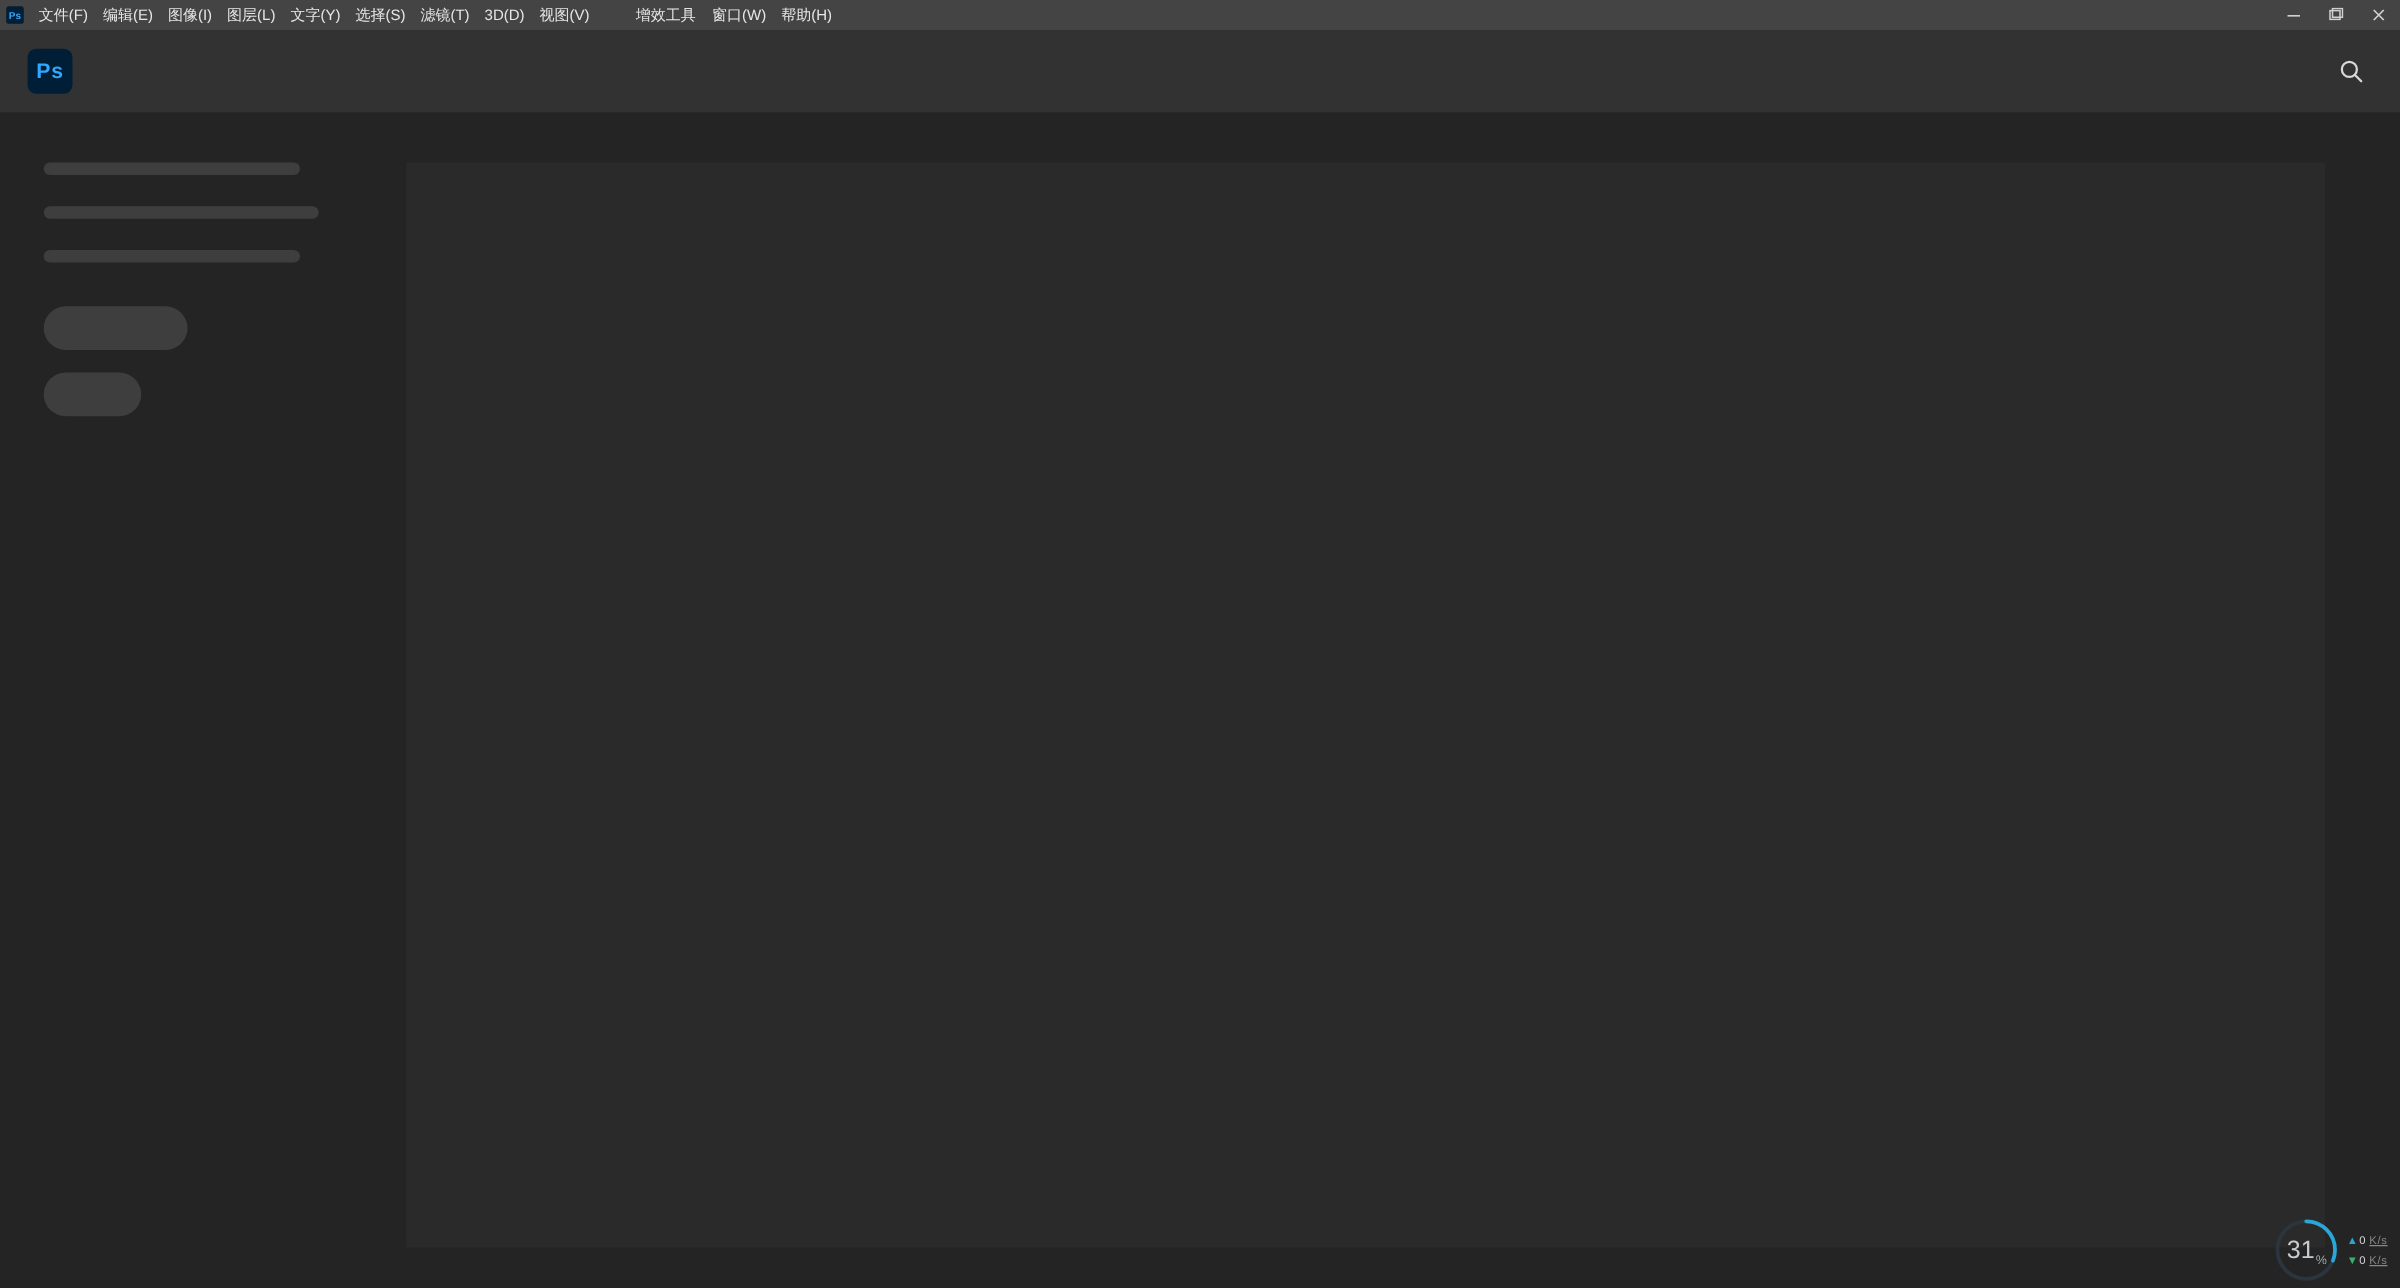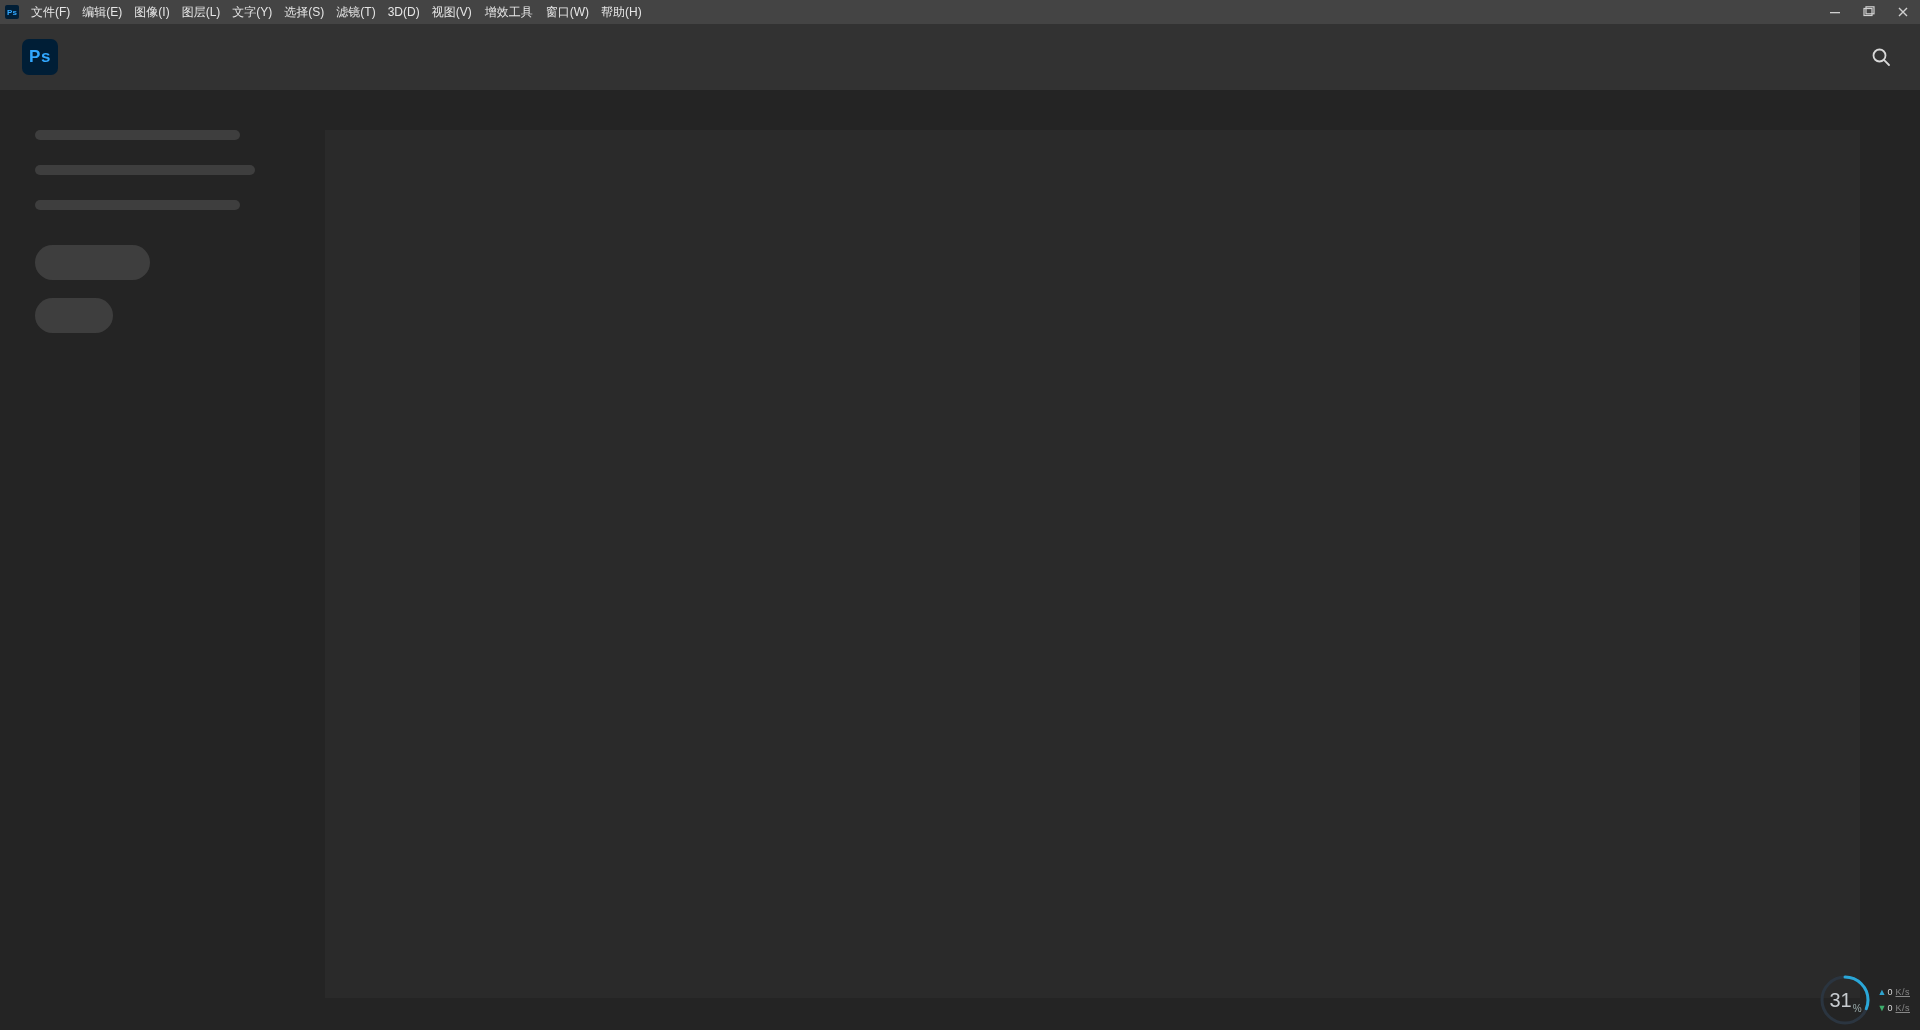--- a/index.html
+++ b/index.html
@@ -33,21 +33,21 @@
     width:14px; height:14px; margin:0 6px 0 5px;
     background:#001e36; border-radius:2px;
     display:flex; align-items:center; justify-content:center;
     font-size:8px; font-weight:700; color:#31a8ff;
     letter-spacing:0.2px;
   }
   .menubar .menu-items { display:flex; }
   .menubar .menu-item {
     padding:0 6px; line-height:24px; white-space:nowrap; cursor:default;
   }
-  .menubar .menu-item.nohint { padding:0 7px; } 
+  .menubar .menu-item.nohint { padding:0 7px;margin-left:24px; } 
   .menubar .win-controls {
     margin-left:auto; display:flex;
   }
   .menubar .win-btn {
     width:34px; height:24px; display:flex; align-items:center; justify-content:center;
     cursor:pointer;
   }
   .menubar .win-btn svg { display:block; }
 
   

